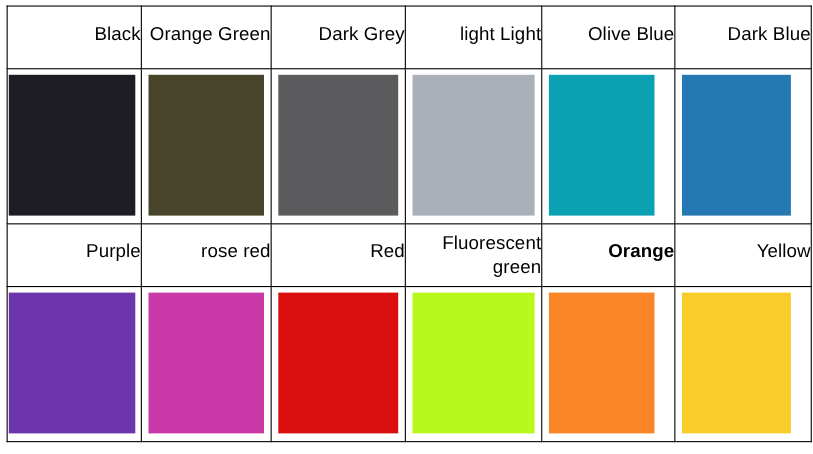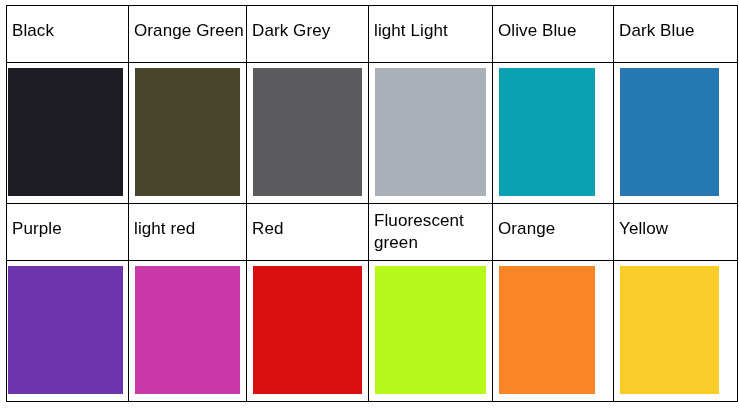--- a/index.html
+++ b/index.html
@@ -26,20 +26,21 @@
 
   table.color-table {
     border-collapse: collapse;
     table-layout: fixed;
     position: absolute;
     left: 6px;
     top: 5px;
     width: 731px;
     height: 314px;
     background: #ffffff;
+    text-align: right;
   }
 
   table.color-table td {
     border: 1px solid #000000;
     padding: 0;
     margin: 0;
     vertical-align: top;
     background: #ffffff;
   }
 
@@ -155,29 +156,29 @@
             <span class="swatch sw-c5" style="background-color: rgb(37, 120, 178);"></span>
           </span>
         </td>
       </tr>
 
       <tr class="label-row">
         <td style="border-color: rgb(0, 0, 0); margin-top: 16px;">
           <span class="label-cell-inner single">Purple</span>
         </td>
         <td style="border-color: rgb(0, 0, 0);">
-          <span class="label-cell-inner single">light red</span>
+          <span class="label-cell-inner single">rose red</span>
         </td>
         <td style="border-color: rgb(0, 0, 0); margin-left: 12px;">
           <span class="label-cell-inner single">Red</span>
         </td>
         <td style="border-color: rgb(0, 0, 0);">
           <span class="label-cell-inner">Fluorescent green</span>
         </td>
-        <td style="border-color: rgb(0, 0, 0);">
+        <td style="border-color: rgb(0, 0, 0); font-weight: bold;">
           <span class="label-cell-inner single">Orange</span>
         </td>
         <td style="border-color: rgb(0, 0, 0); margin-left: 31px;">
           <span class="label-cell-inner single">Yellow</span>
         </td>
       </tr>
 
       <tr class="swatch-row">
         <td style="border-color: rgb(0, 0, 0);">
           <span class="swatch-cell-inner">

